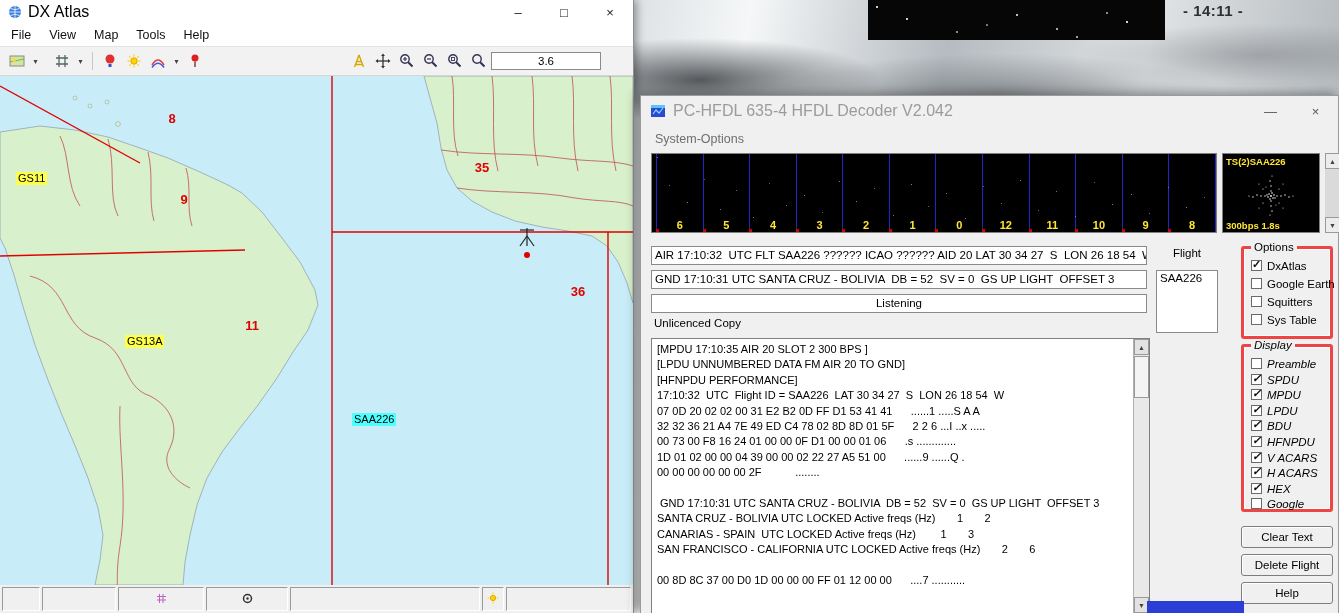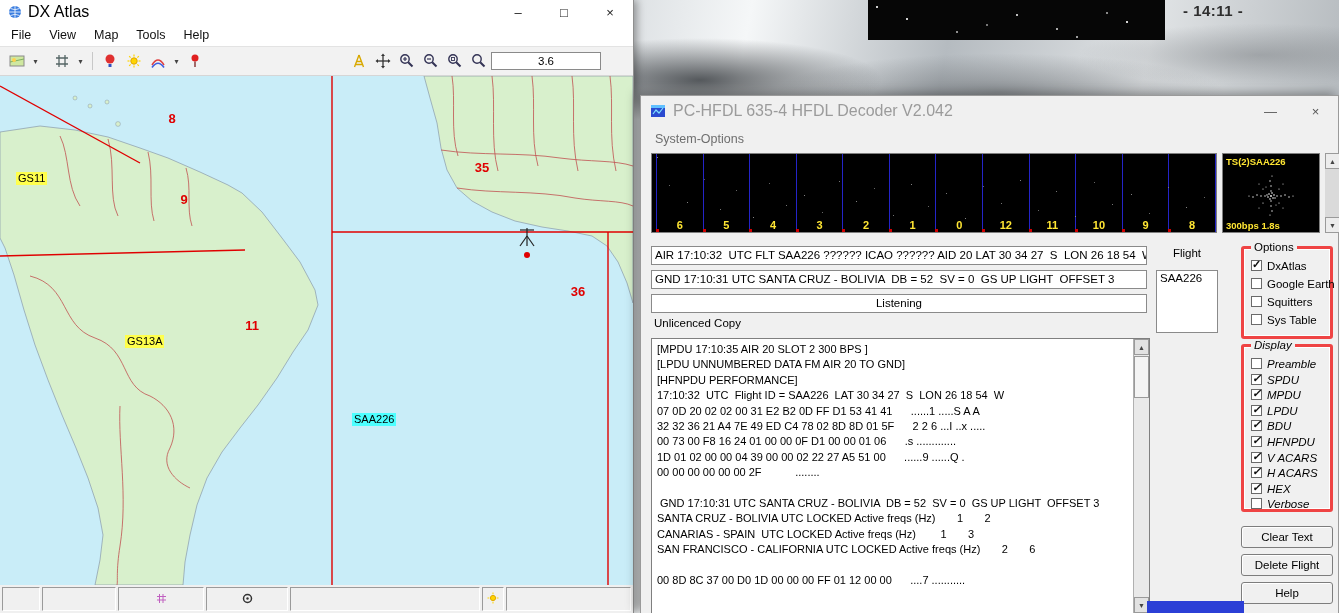--- a/index.html
+++ b/index.html
@@ -530,21 +530,21 @@
         <div class="cb-row row-short">
           <span class="cb checked"></span>
           <span class="cb-label">H ACARS</span>
         </div>
         <div class="cb-row row-short">
           <span class="cb checked"></span>
           <span class="cb-label">HEX</span>
         </div>
         <div class="cb-row row-short">
           <span class="cb"></span>
-          <span class="cb-label">Verbose</span>
+          <span class="cb-label">Google</span>
         </div>
       </div>
   <div class="btn3d" style="top: 430px;">Clear Text</div>
       <div class="btn3d" style="top: 458px;">Delete Flight</div>
       <div class="btn3d" style="top: 486px;">Help</div>
     </div>
 
   <div id="blue-strip"></div>
 </div>
 

